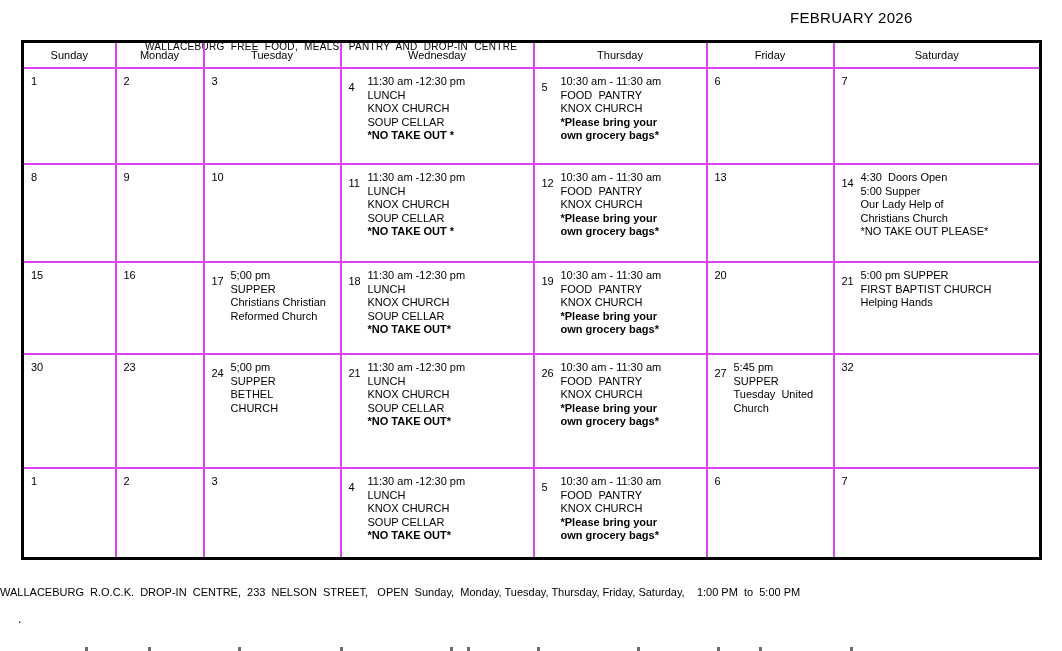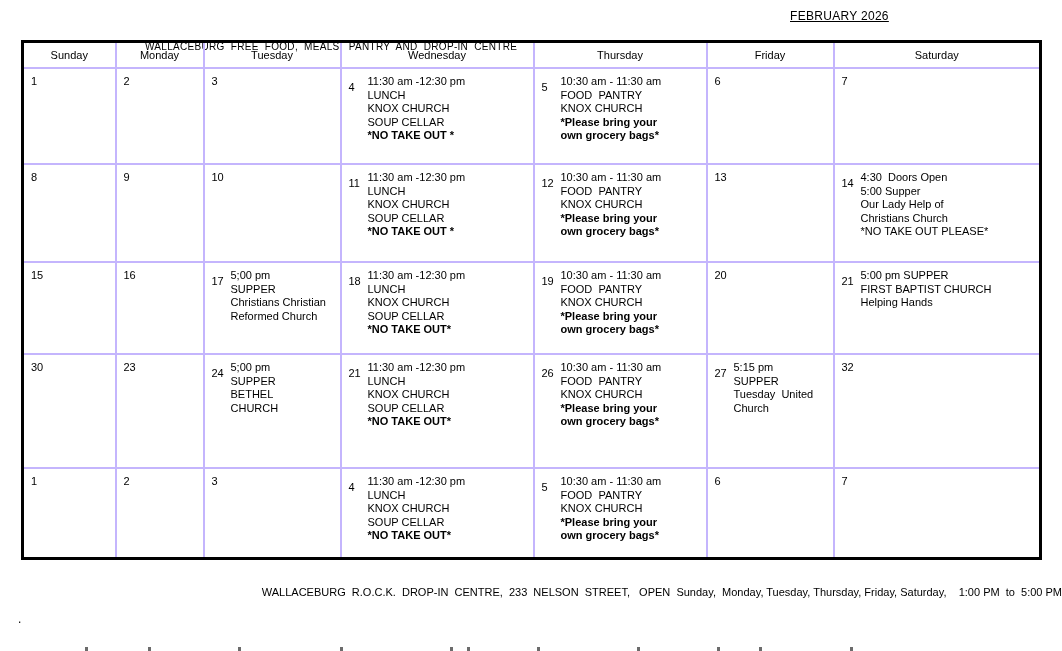--- a/index.html
+++ b/index.html
@@ -7,50 +7,50 @@
     width:1062px; height:651px; position:relative; overflow:hidden;
     background:#ffffff; color:#000000;
     font-family:"Liberation Sans", sans-serif;
   }
   .page-title {
     position:absolute; top:9px; left:145px;
     font-size:10px; letter-spacing:0.3px; white-space:pre;margin-top:32px;
   }
   .month-title {
     position:absolute; top:9px; left:790px;
-    font-size:12px; letter-spacing:0.3px; white-space:pre;text-decoration:underline;
+    font-size:15px; letter-spacing:0.3px; white-space:pre;
   }
   table.calendar {
     position:absolute; left:21px; top:40px;
     border-collapse:collapse; table-layout:fixed;
     width:1019px;
     border:3px solid #000;
   }
   table.calendar th, table.calendar td {
-    border:2px solid #c4b5fd;
+    border:2px solid #d946ef;
     padding:0; vertical-align:top;
     font-size:11px; font-weight:normal;margin-left:45px;
   }
   table.calendar th { height:24px; text-align:center; vertical-align:middle; }
   tr.w1 td { height:94px; }
   tr.w2 td { height:96px; }
   tr.w3 td { height:90px; }
   tr.w4 td { height:112px; }
   tr.w5 td { height:88px; }
   .cell { position:relative; width:100%; height:100%; }
   .daynum { position:absolute; left:7px; top:6px; font-size:11px; }
   .events {
     margin:6px 8px 0 26px;
     text-align:left; line-height:13.5px; white-space:pre;
   }
   .line { font-size:11px; }
   .line.bold { font-weight:bold; }
   .footer {
     position:absolute; top:586px; left:0; width:1062px;
-    text-align:right; font-size:11px; white-space:pre;
+    text-align:left; font-size:11px; white-space:pre;
   }
   .stray {
     position:absolute; left:18px; top:612px; font-size:12px;
   }
   .tick {
     position:absolute; top:647px; width:3px; height:4px; background:#6b6b6b;
   }
 </style>
 </head>
 <body>
@@ -226,21 +226,21 @@
           </td>
           <td>
             <div class="cell">
               <span class="daynum">26</span>
               <div class="events"><div class="line">10:30 am - 11:30 am</div><div class="line">FOOD  PANTRY</div><div class="line">KNOX CHURCH</div><div class="line bold">*Please bring your</div><div class="line bold">own grocery bags*</div></div>
             </div>
           </td>
           <td>
             <div class="cell">
               <span class="daynum">27</span>
-              <div class="events"><div class="line">5:15 pm</div><div class="line">SUPPER</div><div class="line">Tuesday  United</div><div class="line">Church</div></div>
+              <div class="events"><div class="line">5:45 pm</div><div class="line">SUPPER</div><div class="line">Tuesday  United</div><div class="line">Church</div></div>
             </div>
           </td>
           <td>
             <div class="cell">
               <span class="daynum">32</span>
             </div>
           </td>
         </tr>
         <tr class="week w5">
           <td>

